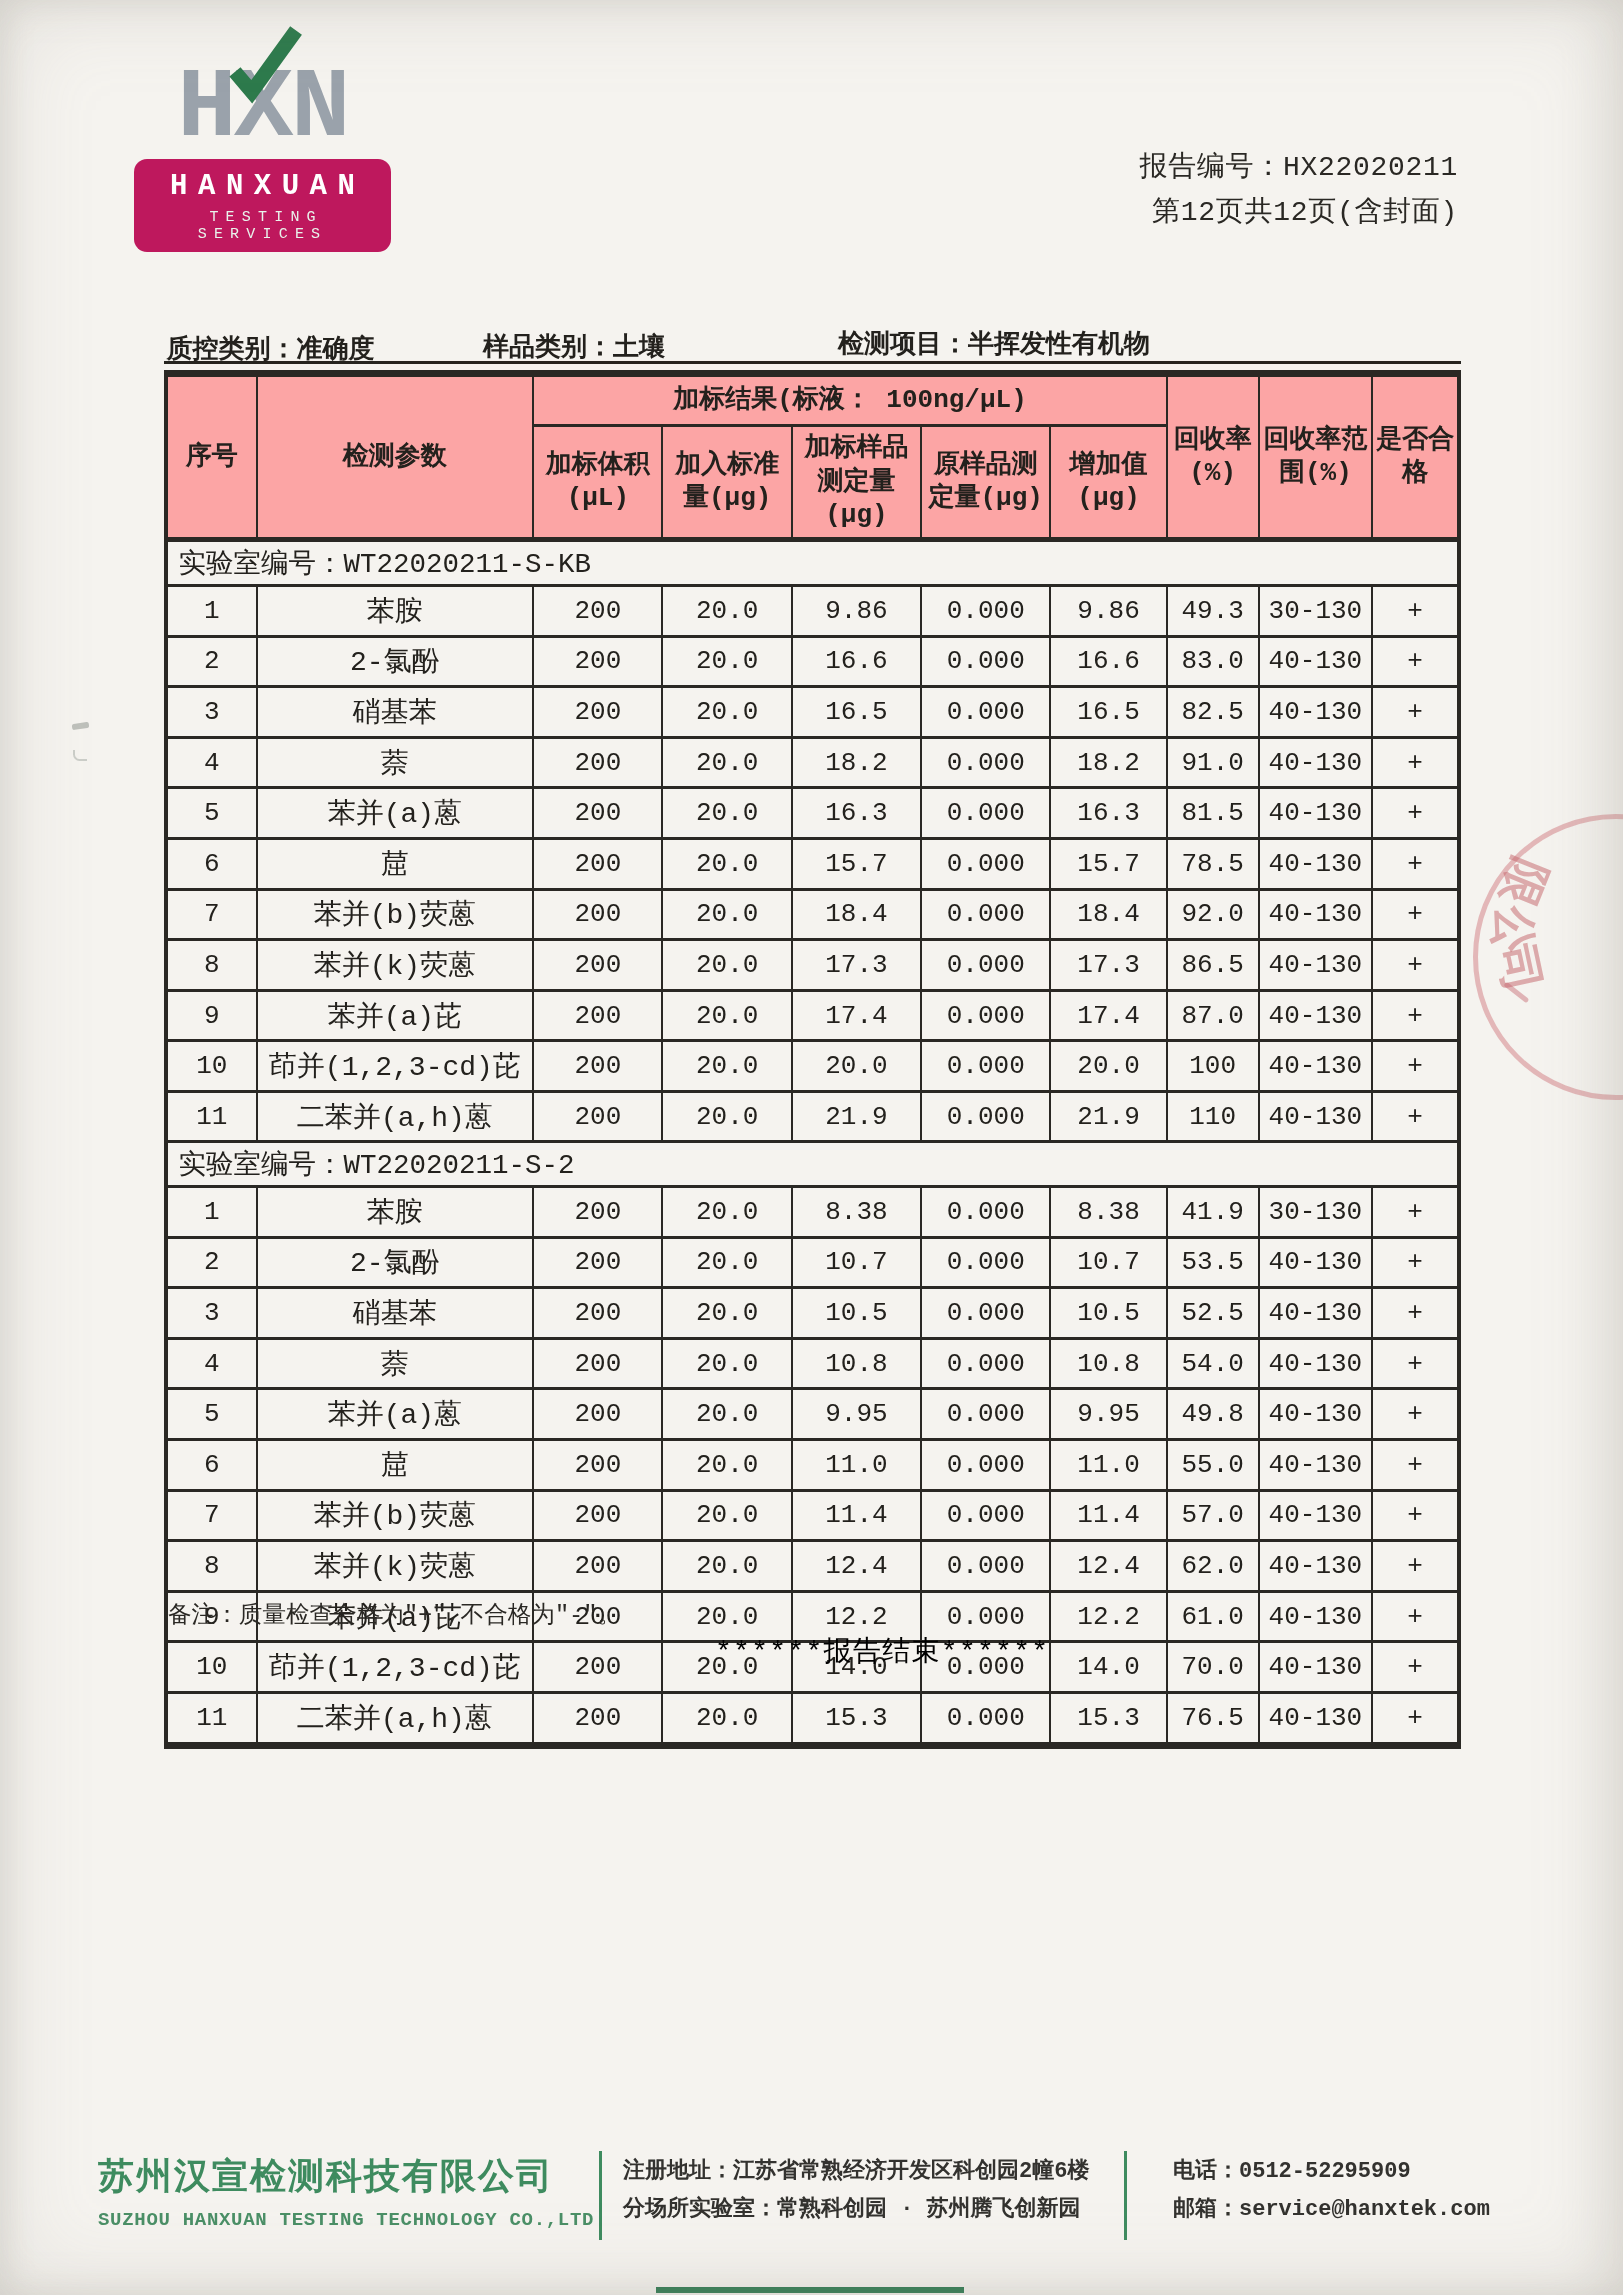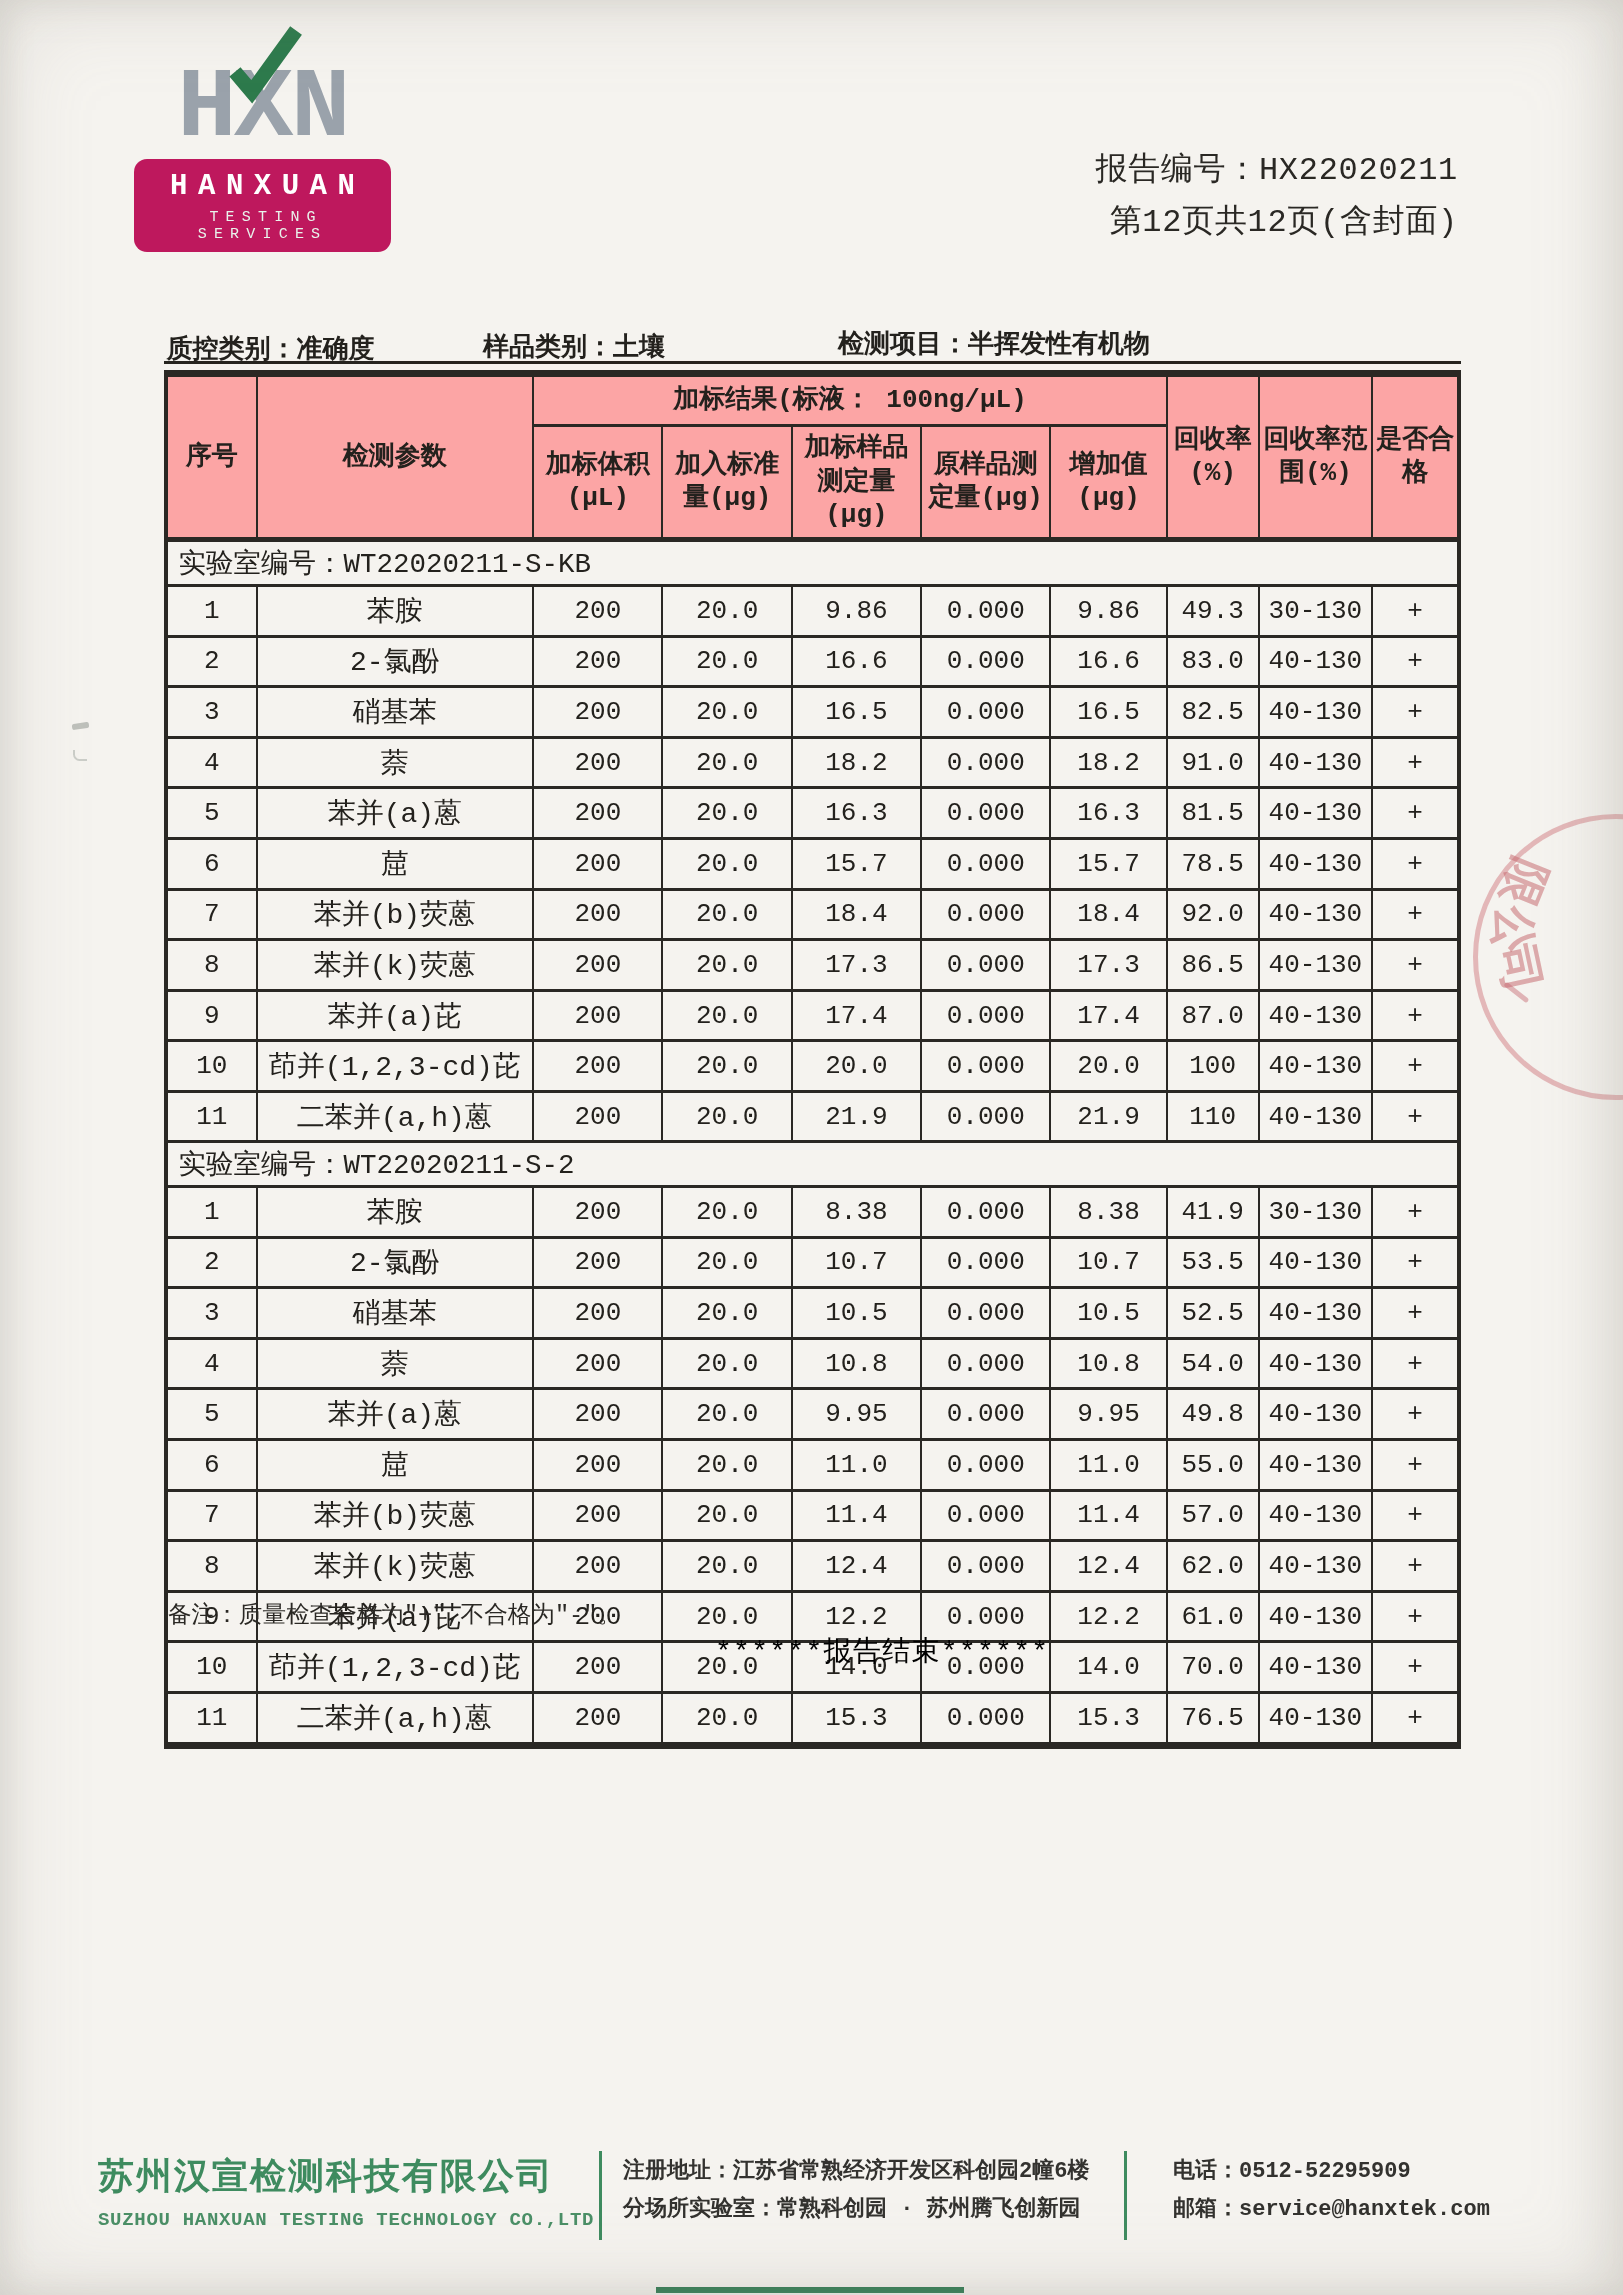--- a/index.html
+++ b/index.html
@@ -25,21 +25,21 @@
   .logo-check{ position:absolute; left:93px; top:-34px; width:77px; height:84px; }
   .logo-banner{
     margin-top:1.3px; background:#be185d; border-radius:13px;
     text-align:center; padding:10.5px 5.2px 9.2px 5.2px;
   }
   .logo-banner-line1{ color:#ffffff; font-size:29px; font-weight:600; letter-spacing:10.5px; text-indent:10.5px; }
   .logo-banner-line2{ color:#e9f3ec; font-size:15px; font-weight:500; letter-spacing:7.2px; text-indent:7.2px; margin-top:5.9px; }
 
   
   .report-meta{ position:absolute; right:165px; top:145px; text-align:right;
-    font-size:32px; line-height:1.62; letter-spacing:0.7px; color:#2a2824; }
+    font-size:28px; line-height:1.62; letter-spacing:0.7px; color:#2a2824; }
 
   
   .doc-title{ position:absolute; left:164px; top:296px; width:1297px; text-align:center;
     font-size:37px; font-weight:700; letter-spacing:4.6px; color:#23211d; }
   .cat-row{ position:absolute; left:164px; top:326px; width:1297px; height:38px;
     font-size:26px; font-weight:600; color:#23211d; }
   .cat-item{ position:absolute; white-space:nowrap; }
   .cat-qc{ left:2.6px; top:5.2px; }
   .cat-sample{ left:319px; top:2.6px; }
   .cat-test{ left:674px; top:0px; }

